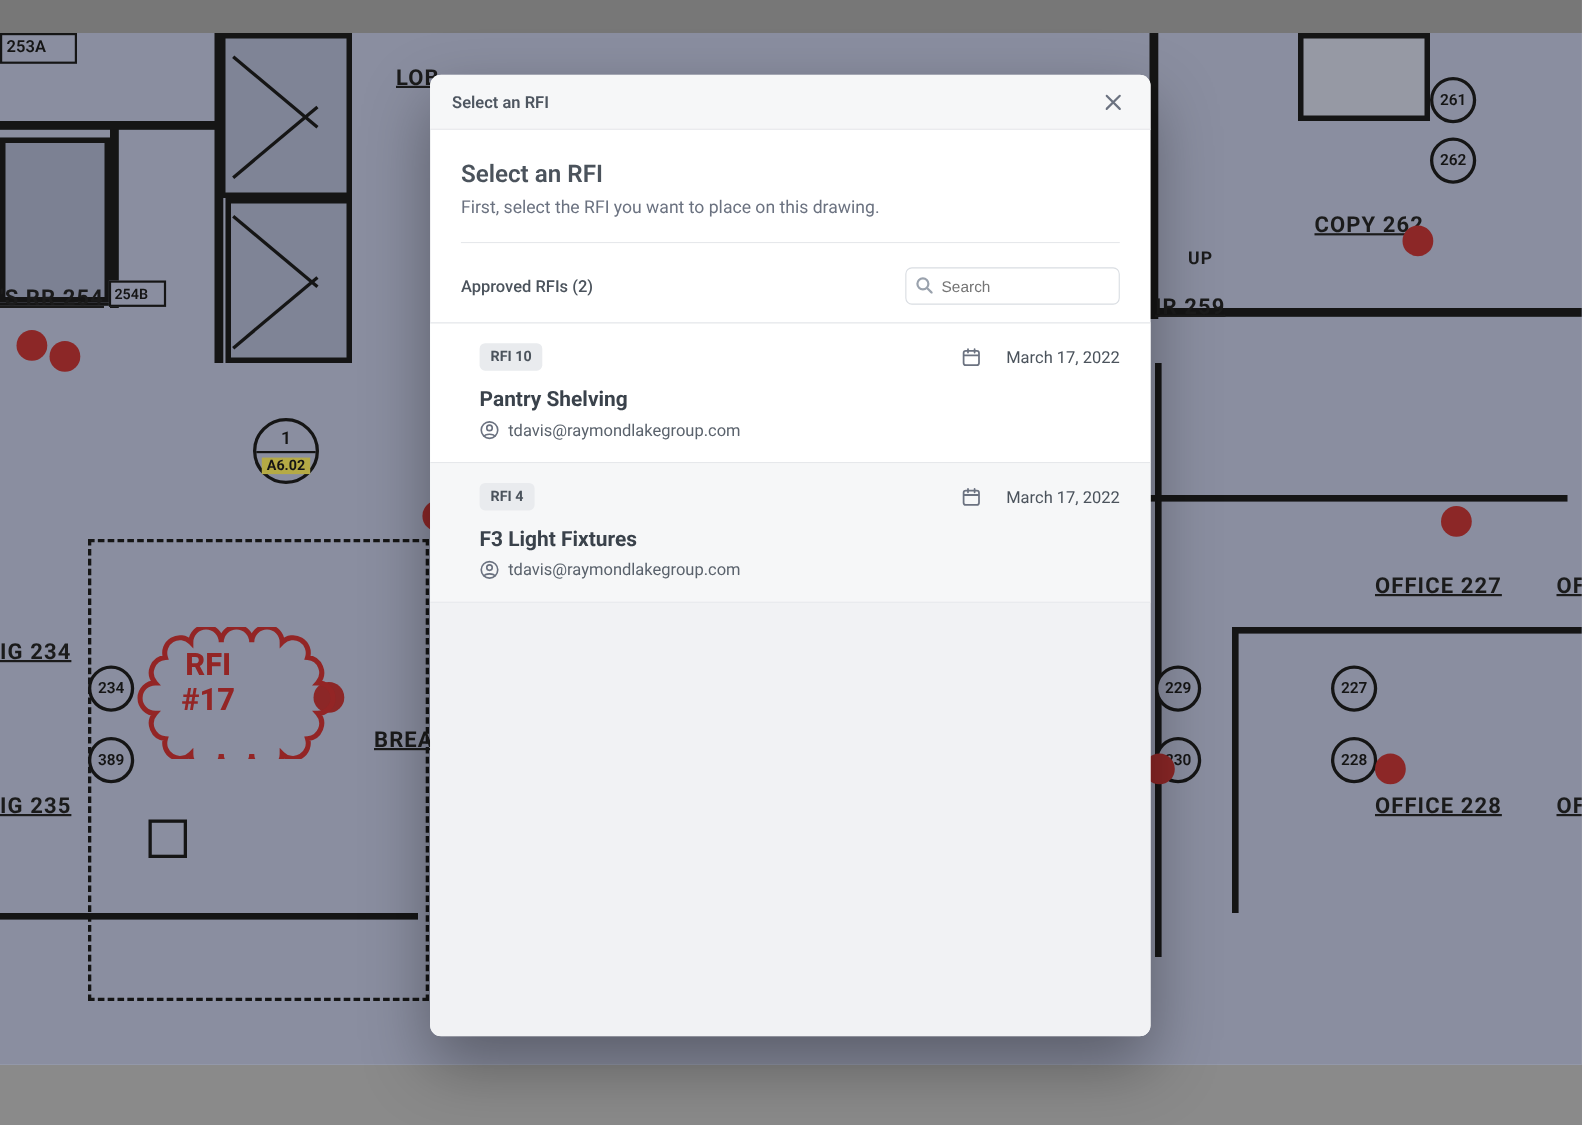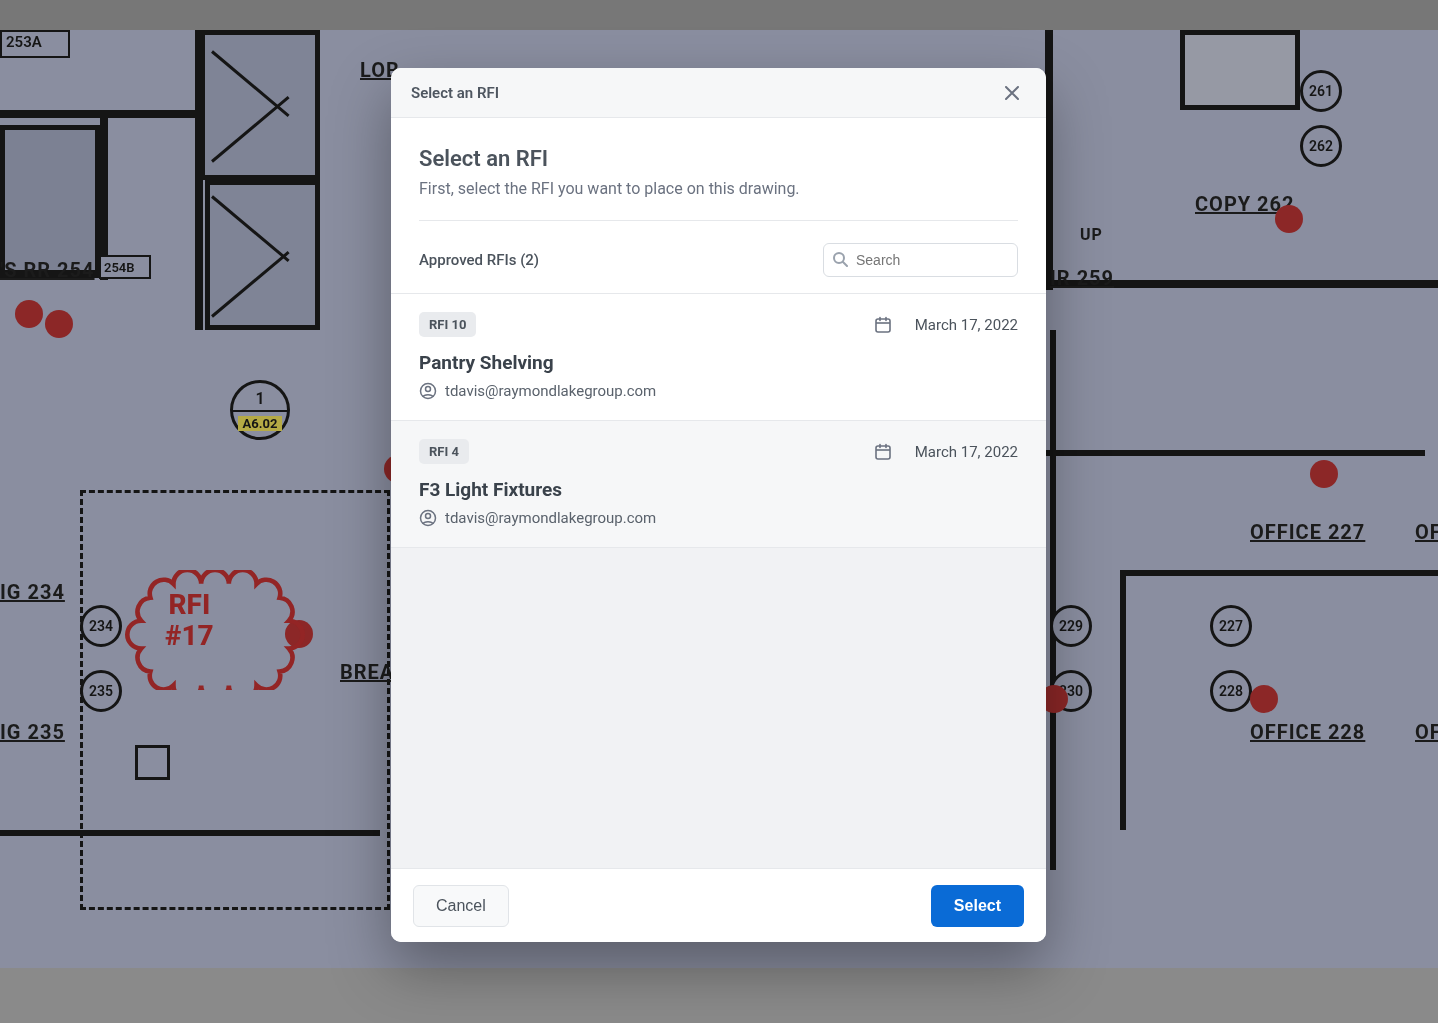--- a/index.html
+++ b/index.html
@@ -53,21 +53,21 @@
   .modal-body p.sub { font-size:16px; color:#6b7280; margin-bottom:22px; }
   .divider { height:1px; background:#e6e8eb; margin-bottom:22px; }
 
   .list-head { display:flex; align-items:center; justify-content:space-between; padding:0 28px 16px 28px; }
   .list-head .count { font-size:15px; color:#4b535c; font-weight:500; }
   .search-wrap { position:relative; width:195px; }
   .search-wrap input { width:100%; height:34px; border:1px solid #d9dde2; border-radius:6px; padding:0 10px 0 32px; font-size:14px; color:#4b535c; outline:none; }
   .search-wrap .sicon { position:absolute; left:9px; top:8px; color:#9aa2ad; }
 
   .rfi-list { flex:1 1 auto; background:#f1f2f4; overflow:auto; border-top:1px solid #e6e8eb;}
-  .rfi-card { background:#fff; padding:18px 28px 20px 28px; border-bottom:1px solid #e6e8eb; cursor:pointer; }
+  .rfi-card { background:#fff; padding:18px 28px 20px 45px; border-bottom:1px solid #e6e8eb; cursor:pointer; }
   .rfi-card.selected { background:#f6f7f8; }
   .rfi-card .row1 { display:flex; align-items:center; justify-content:space-between; margin-bottom:14px;}
   .badge { background:#e9ebee; color:#4b535c; font-weight:700; font-size:13px; padding:5px 10px; border-radius:5px; }
   .date { display:flex; align-items:flex-end; gap:23px; color:#4b535c; font-size:15px; }
   .date svg { stroke:#6b7280; }
   .rfi-card h3 { font-size:19px; font-weight:700; color:#3a424b; margin-bottom:8px; }
   .assignee { display:flex; align-items:center; gap:8px; color:#5a626c; font-size:15px; }
   .assignee svg { stroke:#6b7280; }
 
   .modal-footer { height:74px; background:#fff; border-top:1px solid #e6e8eb; display:flex; align-items:center; justify-content:space-between; padding:0 22px; }
@@ -141,21 +141,21 @@
         <div style="position:absolute; left:0; right:0; top:50%; height:2px; background:#000;"></div>
         <div style="position:absolute; top:6px; left:0; right:0; text-align:center; font-weight:600;">1</div>
         <div class="hl" style="position:absolute; bottom:6px; left:5px; right:5px; text-align:center; font-weight:700; font-size:13px;">A6.02</div>
       </div>
     </div>
 
     <div class="small-circle" style="left:80px; top:575px;">
         <span>234</span>
       </div>
     <div class="small-circle" style="left:80px; top:640px;">
-        <span>235</span>
+        <span>389</span>
       </div>
     <div class="small-circle" style="left:1050px; top:575px;">
         <span>229</span>
       </div>
     <div class="small-circle" style="left:1050px; top:640px;">
         <span>230</span>
       </div>
     <div class="small-circle" style="left:1210px; top:575px;">
         <span>227</span>
       </div>
@@ -270,19 +270,15 @@
           <svg width="18" height="18" viewBox="0 0 18 18" fill="none">
               <circle cx="9" cy="9" r="7.5" stroke="#6b7280" stroke-width="1.5"></circle>
               <circle cx="9" cy="7" r="2.5" stroke="#6b7280" stroke-width="1.5"></circle>
               <path d="M4 15 C5 12 13 12 14 15" stroke="#6b7280" stroke-width="1.5"></path>
             </svg>
           <span>tdavis@raymondlakegroup.com</span>
         </div>
       </div>
     </div>
 
-    <div class="modal-footer">
-      <button class="btn btn-secondary">Cancel</button>
-      <button class="btn btn-primary">Select</button>
-    </div>
   </div>
 
 </div>
 
 </body></html>

